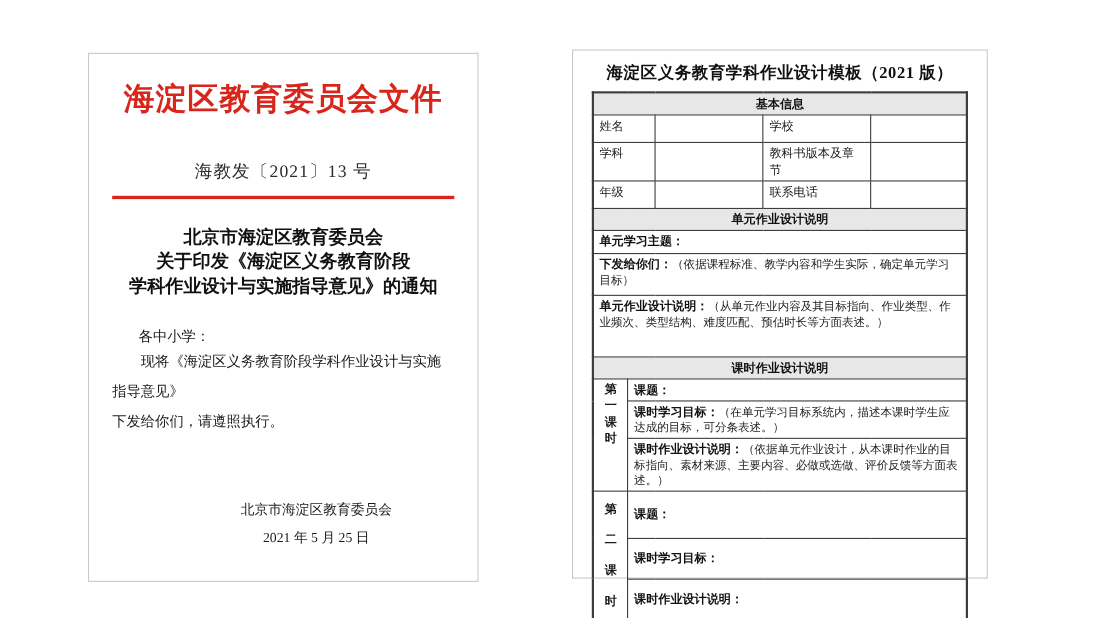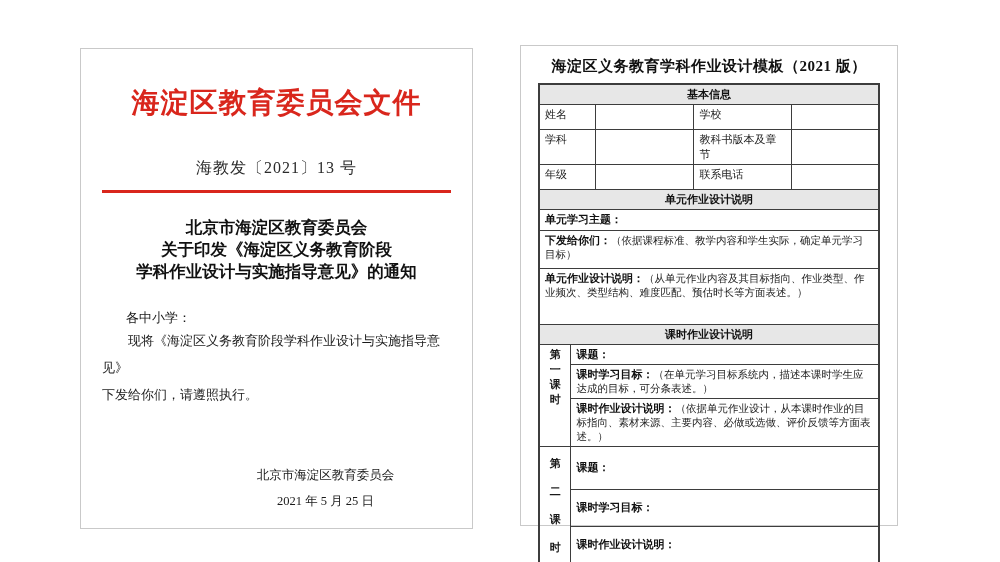--- a/index.html
+++ b/index.html
@@ -7,21 +7,21 @@
     --table-header-bg:#e7e7e7;
     --table-border:#3d3d3d;
     --page-border:#c9c9c9;
   }
   *{box-sizing:border-box;margin:0;padding:0;}
   html,body{width:1000px;height:562px;background:#ffffff;overflow:hidden;
     font-family:"Liberation Serif","DejaVu Serif",serif;color:#1a1a1a;}
   .page{position:absolute;background:#fff;border:1px solid var(--page-border);}
 
   
-  .page-left{left:80px;top:48px;width:393px;height:481px;padding:12px 21px;}
+  .page-left{left:80px;top:48px;width:355px;height:481px;padding:0 21px;}
   .letterhead{margin-top:25px;text-align:center;color:var(--accent-red);
     font-size:28px;font-weight:bold;letter-spacing:1px;line-height:34px;}
   .doc-number{margin-top:38px;text-align:center;font-size:16px;color:#2b2b2b;letter-spacing:1px;}
   .red-rule{margin-top:11px;height:3px;background:var(--accent-red);}
   .notice-title{margin-top:24px;text-align:center;font-size:16.5px;font-weight:bold;line-height:22px;color:#111;}
   .salutation{margin-top:26px;font-size:13px;margin-left:24px;}
   .body-text{font-size:13px;line-height:27px;}
   .body-text .indent{text-indent:2em;display:block;}
   .signature{margin-top:54px;margin-left:auto;margin-right:38px;width:175px;text-align:center;
     font-size:12.5px;line-height:26px;}

